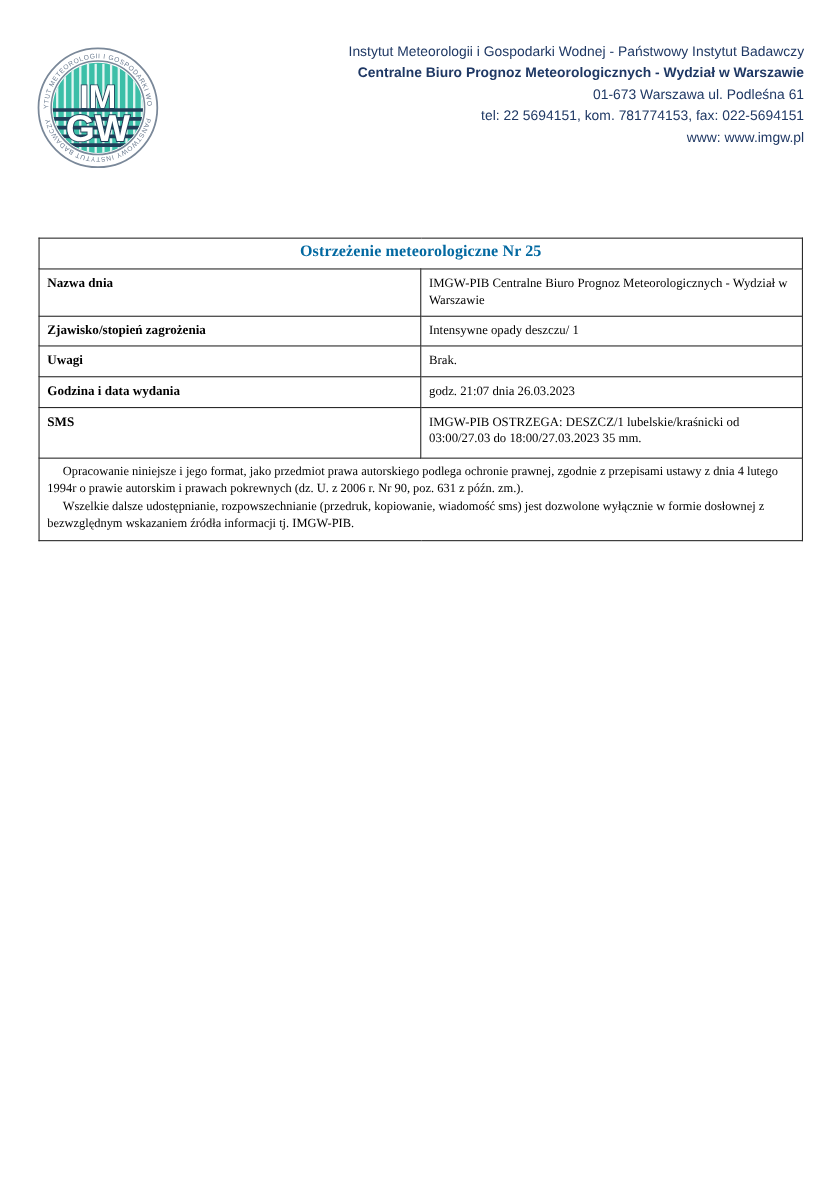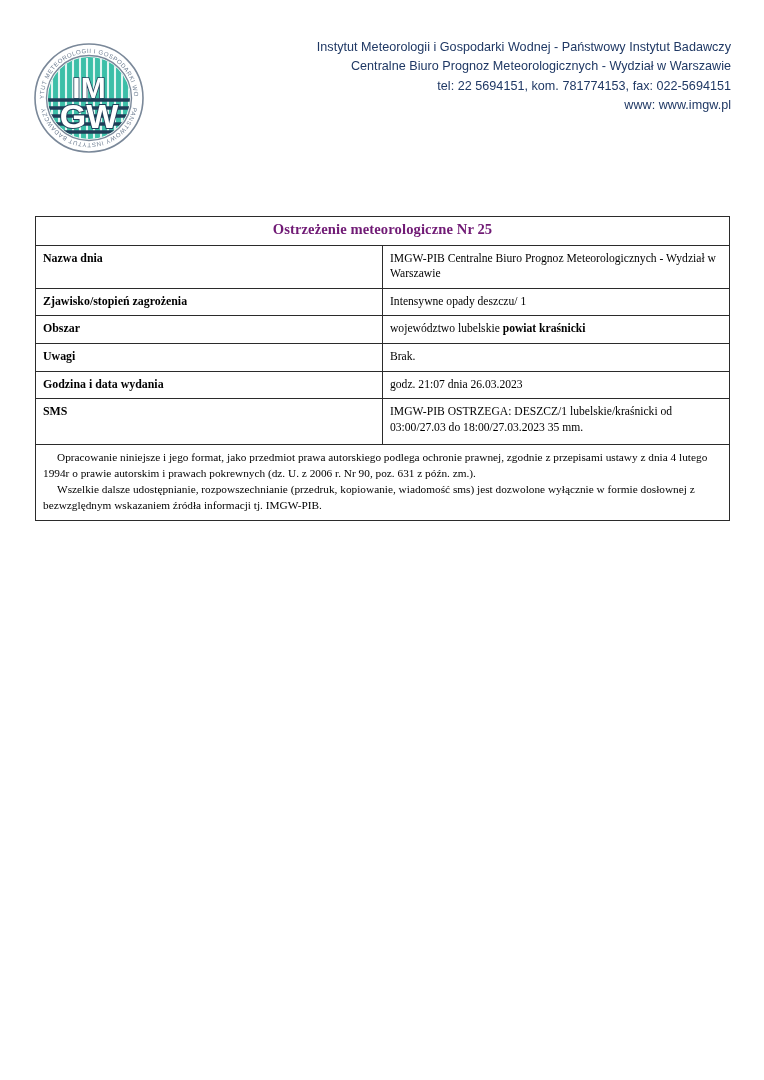--- a/index.html
+++ b/index.html
@@ -41,21 +41,21 @@
     top: 38px;
     width: 560px;
     text-align: right;
     font-family: "Liberation Sans", "DejaVu Sans", sans-serif;
     color: #1f3864;
     font-size: 12.6px;
     line-height: 19.4px;
     letter-spacing: 0.02px;
   }
   #header-text .hline { white-space: nowrap; }
-  #header-text .bold { font-weight: normal; }
+  #header-text .bold { font-weight: bold; }
 
   
   #warning-table {
     position: absolute;
     left: 35px;
     top: 216px;
     width: 695px;
     border-collapse: collapse;
     table-layout: fixed;
     font-size: 11.6px;
@@ -73,21 +73,21 @@
   }
   #warning-table td.value {
     font-size: 11.6px;
   }
   td.title-cell {
     text-align: center;
     padding-top: 9px;
     padding-bottom: 10px;
   }
   .title-text {
-    color: #701a75;
+    color: #0369a1;
     font-weight: bold;
     font-size: 14.6px;
     letter-spacing: 0.1px;
   }
   .b { font-weight: bold; }
   .row-tall td { height: 34px; }
 
   td.footnote-cell {
     padding: 6px 8px 8px 6px;
     font-size: 11.3px;
@@ -151,20 +151,21 @@
       </text>
       <text font-family="Liberation Sans, sans-serif" font-size="6.1" fill="#6f7f93" letter-spacing="0.55">
         <textPath href="#ringBot" startOffset="50%" text-anchor="middle">PANSTWOWY INSTYTUT BADAWCZY</textPath>
       </text>
     </svg>
   </div>
 
   <div id="header-text">
     <div class="hline">Instytut Meteorologii i Gospodarki Wodnej - Państwowy Instytut Badawczy</div>
     <div class="hline bold">Centralne Biuro Prognoz Meteorologicznych - Wydział w Warszawie</div>
+    <div class="hline">01-673 Warszawa ul. Podleśna  61</div>
     <div class="hline">tel: 22 5694151, kom. 781774153, fax: 022-5694151</div>
     <div class="hline">www: www.imgw.pl</div>
   </div>
 </div>
 
 <table id="warning-table">
   <tbody>
     <tr>
       <td class="title-cell" colspan="2">
         <span class="title-text">Ostrzeżenie meteorologiczne Nr 25</span>
@@ -174,24 +175,20 @@
     <tr>
       <td class="label">Nazwa dnia</td>
       <td class="value">IMGW-PIB Centralne Biuro Prognoz Meteorologicznych - Wydział w Warszawie</td>
     </tr>
 
     <tr>
       <td class="label">Zjawisko/stopień zagrożenia</td>
       <td class="value">Intensywne opady deszczu/ 1</td>
     </tr>
 
-    <tr>
-      <td class="label">Obszar</td>
-      <td class="value"><span>województwo lubelskie </span><span class="b">powiat kraśnicki</span></td>
-    </tr>
 
 
 
 
     <tr>
       <td class="label">Uwagi</td>
       <td class="value">Brak.</td>
     </tr>
 
     <tr>

